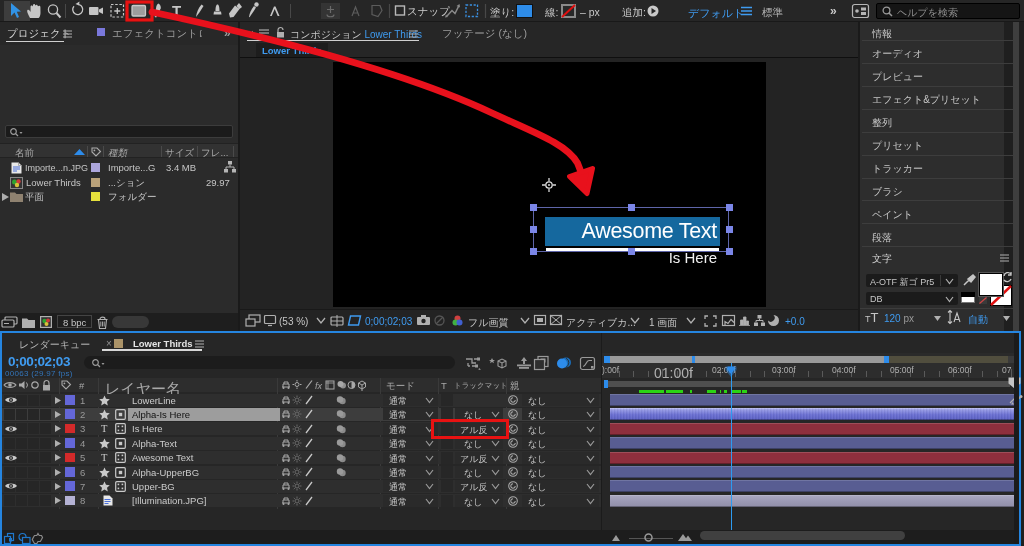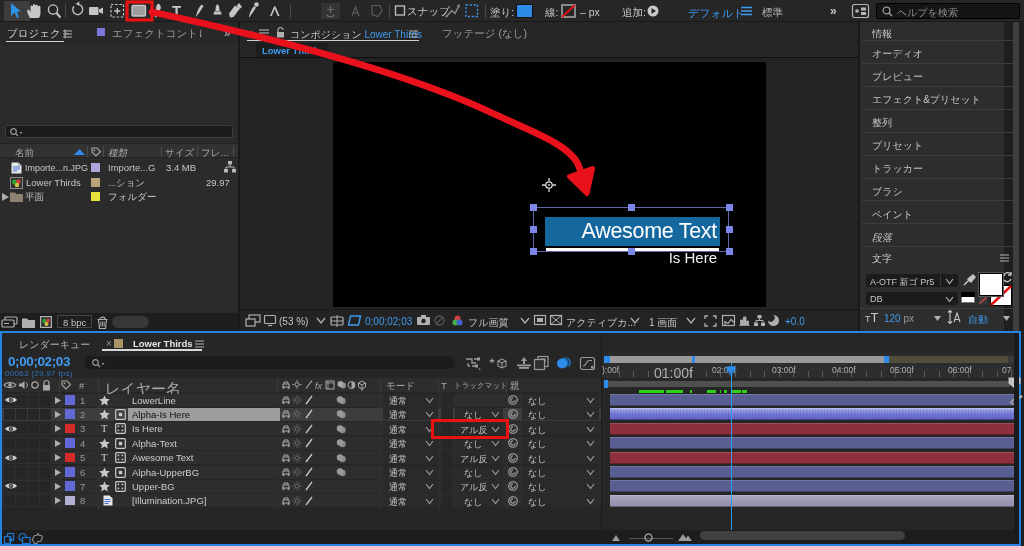--- a/index.html
+++ b/index.html
@@ -320,21 +320,21 @@
 <div class="abs" style="left:159px;top:0;width:5px;height:309px;background:#1f1f1f;"></div>
 <div class="txt" style="left:12px;top:5px;font-size:10px;color:#c6c6c6;">情報</div>
 <div class="txt" style="left:12px;top:24.5px;font-size:10px;color:#c6c6c6;">オーディオ</div>
 <div class="txt" style="left:12px;top:47.5px;font-size:10px;color:#c6c6c6;">プレビュー</div>
 <div class="txt" style="left:12px;top:70.5px;font-size:10px;color:#c6c6c6;">エフェクト&amp;プリセット</div>
 <div class="txt" style="left:12px;top:93.5px;font-size:10px;color:#c6c6c6;">整列</div>
 <div class="txt" style="left:12px;top:116.5px;font-size:10px;color:#c6c6c6;">プリセット</div>
 <div class="txt" style="left:12px;top:139.5px;font-size:10px;color:#c6c6c6;">トラッカー</div>
 <div class="txt" style="left:12px;top:162.5px;font-size:10px;color:#c6c6c6;">ブラシ</div>
 <div class="txt" style="left:12px;top:185.5px;font-size:10px;color:#c6c6c6;">ペイント</div>
-<div class="txt" style="left:12px;top:208.5px;font-size:10px;color:#c6c6c6;font-style:italic;">段落</div>
+<div class="txt" style="left:12px;top:208.5px;font-size:10px;color:#c6c6c6;">段落</div>
 <div class="abs" style="left:2px;top:18px;width:152px;height:1px;background:#3d3d3d;"></div>
 <div class="abs" style="left:2px;top:40.8px;width:152px;height:1px;background:#3d3d3d;"></div>
 <div class="abs" style="left:2px;top:63.8px;width:152px;height:1px;background:#3d3d3d;"></div>
 <div class="abs" style="left:2px;top:86.7px;width:152px;height:1px;background:#3d3d3d;"></div>
 <div class="abs" style="left:2px;top:109.6px;width:152px;height:1px;background:#3d3d3d;"></div>
 <div class="abs" style="left:2px;top:132.5px;width:152px;height:1px;background:#3d3d3d;"></div>
 <div class="abs" style="left:2px;top:155.5px;width:152px;height:1px;background:#3d3d3d;"></div>
 <div class="abs" style="left:2px;top:178.4px;width:152px;height:1px;background:#3d3d3d;"></div>
 <div class="abs" style="left:2px;top:201.3px;width:152px;height:1px;background:#3d3d3d;"></div>
 <div class="abs" style="left:2px;top:224.2px;width:152px;height:1px;background:#3d3d3d;"></div>

